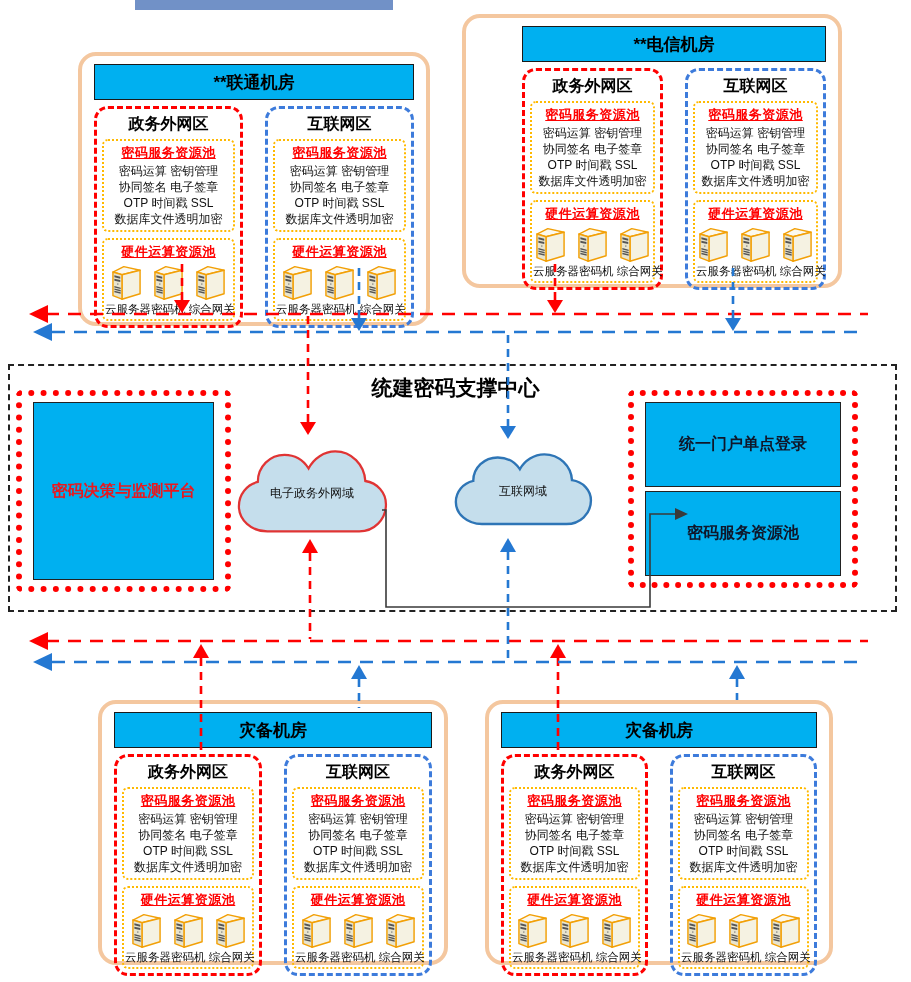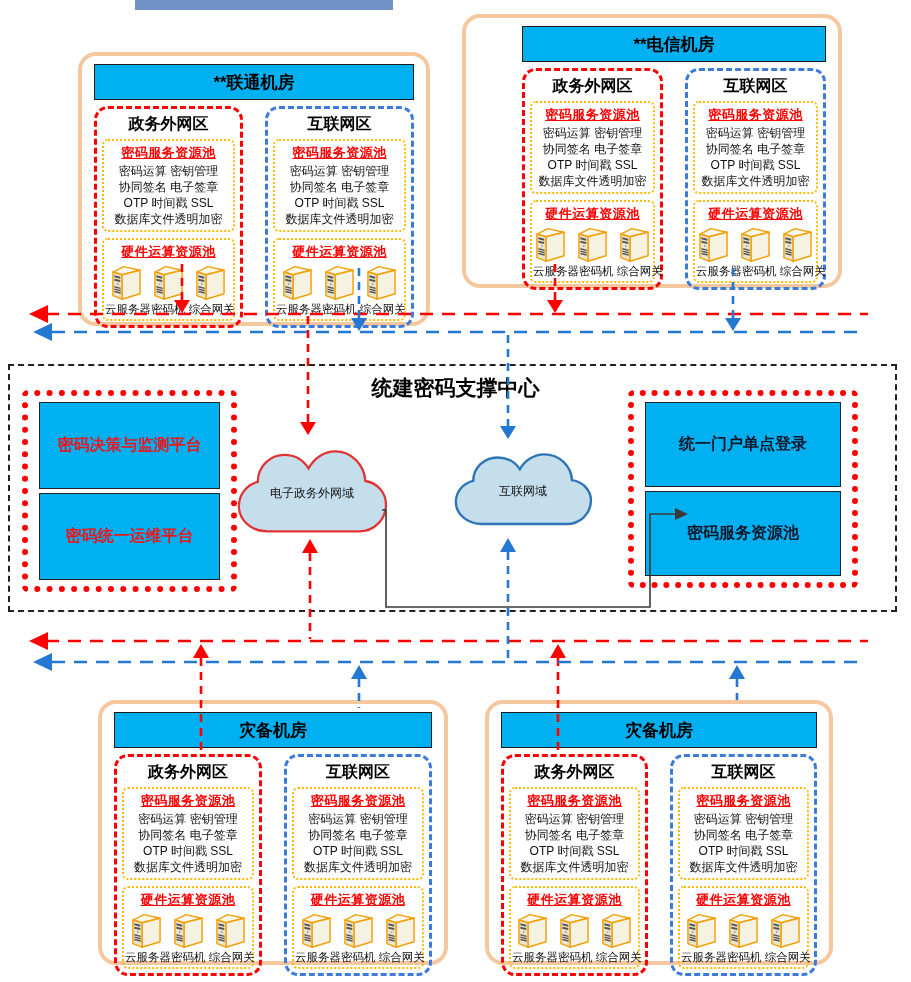--- a/index.html
+++ b/index.html
@@ -30,21 +30,21 @@
   .servers svg{width:33px;height:38px;}
   .hw-caption{font-size:11.5px;color:#111;white-space:nowrap;}
 
   
   .center-box{position:absolute;left:8px;top:364px;width:889px;height:248px;
         border:2.5px dashed #222;box-sizing:border-box;}
   .center-title{position:absolute;left:0;top:374px;width:911px;text-align:center;
         font-size:21px;font-weight:bold;color:#000;}
   .platform-group{position:absolute;border:6px dotted #FF0000;border-radius:6px;box-sizing:border-box;
         display:flex;flex-direction:column;padding:6px 11px;gap:4px;background:transparent;}
-  .group-left{left:22px;top:390px;width:215px;height:202px;text-align:center;}
+  .group-left{left:16px;top:390px;width:215px;height:202px;text-align:center;}
   .group-right{left:628px;top:390px;width:230px;height:198px;}
   .platform-box{flex:1;background:#00B0F0;border:1.5px solid #222;display:flex;
         align-items:center;justify-content:center;font-size:16px;font-weight:bold;}
   .group-left .platform-box{color:#E8181E;}
   .group-right .platform-box{color:#0f172a;}
 
   
   .cloud{position:absolute;}
   .cloud svg{position:absolute;inset:0;width:100%;height:100%;}
   .cloud-label{position:absolute;inset:0;display:flex;align-items:center;justify-content:center;
@@ -614,21 +614,20 @@
       </div>
     </div>
   </div>
 </div>
 
   <div class="center-box"></div>
   <div class="center-title">统建密码支撑中心</div>
 
   <div class="platform-group group-left">
     <div class="platform-box">密码决策与监测平台</div>
-    <div class="platform-box">密码统一运维平台</div>
   </div>
 
   <div class="platform-group group-right">
     <div class="platform-box">统一门户单点登录</div>
     <div class="platform-box">密码服务资源池</div>
   </div>
 
   <div class="cloud cloud-gov">
     <svg viewBox="0 0 200 120" preserveAspectRatio="none">
       <path d="M48 106 C29 106 15 93 15 78 C15 65 24 54 37 51 C37 34 51 21 68 21 C80 21 90 27 96 36 C102 25 114 17 127 17 C146 17 161 32 162 50 C176 52 186 63 186 76 C186 93 172 106 155 106 Z" fill="#C5DEEC" stroke="#E03434" stroke-width="2.6"></path>

